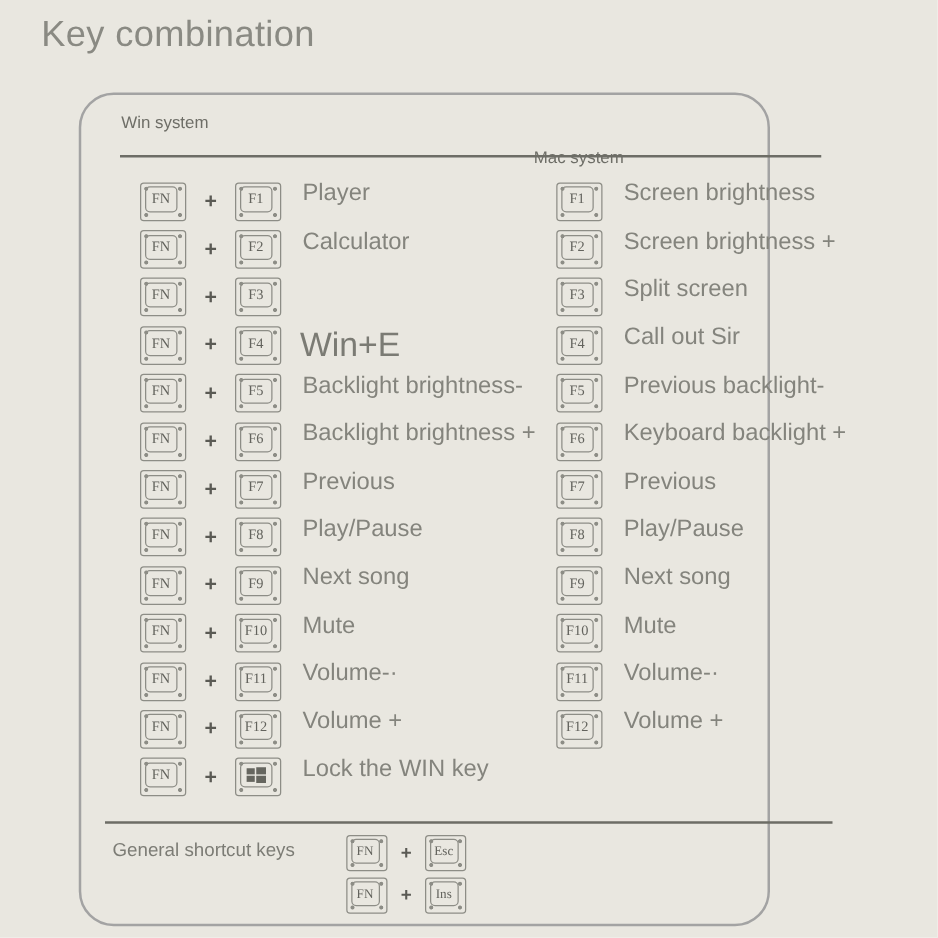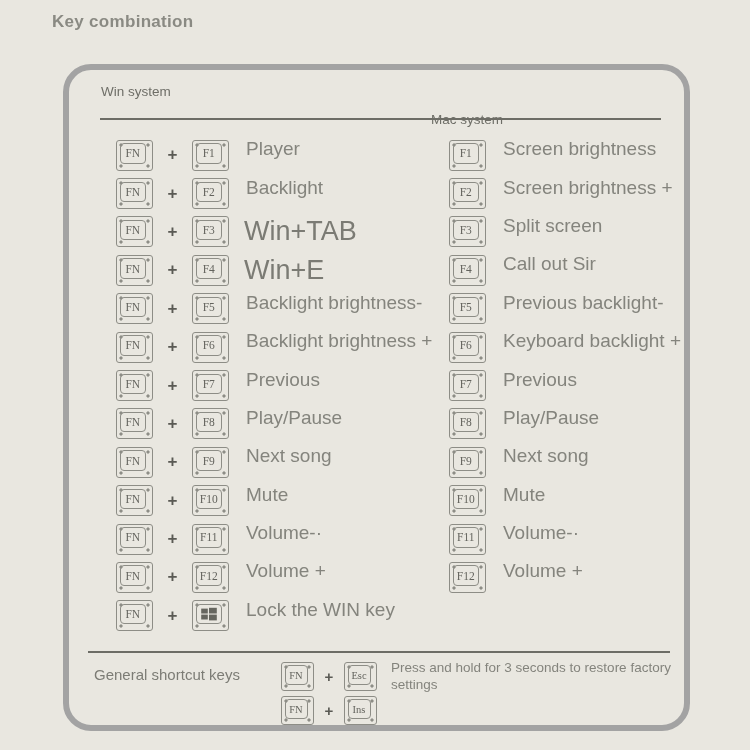--- a/index.html
+++ b/index.html
@@ -1,20 +1,20 @@
 <!DOCTYPE html>
 <html><head>
 <meta charset="utf-8">
 <style>
   html,body{margin:0;padding:0;}
   .page{position:relative;width:750px;height:750px;background:#e9e7e0;overflow:hidden;
         font-family:"Liberation Sans",sans-serif;}
-  .title{position:absolute;left:52px;top:12px;font-size:17px;letter-spacing:.3px;color:#8a8a83;font-weight:bold;}
-  .panel{position:absolute;left:63px;top:64px;width:627px;height:667px;
-         border:6px solid #a3a3a3;border-radius:28px;box-sizing:border-box;}
+  .title{position:absolute;left:33px;top:12px;font-size:29px;letter-spacing:.3px;color:#8a8a83;}
+  .panel{position:absolute;left:63px;top:74px;width:553px;height:667px;
+         border:2px solid #a3a3a3;border-radius:28px;box-sizing:border-box;}
   .hdr{position:absolute;top:14px;font-size:13.5px;color:#6e6e67;}
   .hdr-win{left:32px;}
   .hdr-mac{left:362px;margin-top:28px;}
   .rule-top{position:absolute;left:31px;top:48px;width:561px;height:2px;background:#6d6d66;}
   .col{position:absolute;top:66px;display:flex;flex-direction:column;}
   .col-win{left:47px;}
   .col-mac{left:380px;}
   .krow{height:38.4px;display:flex;align-items:center;}
   .keycap{position:relative;width:37px;height:31px;flex:none;box-sizing:border-box;
     border:1.6px solid #8d8d86;border-radius:3px;
@@ -64,31 +64,30 @@
         <span class="klabel">Player</span>
       </div>
       <div class="krow">
         <span class="keycap">
             <span class="kinner">FN</span>
           </span>
         <span class="plus">+</span>
         <span class="keycap">
             <span class="kinner">F2</span>
           </span>
-        <span class="klabel">Backlight</span>
+        <span class="klabel">Calculator</span>
       </div>
       <div class="krow">
         <span class="keycap">
             <span class="kinner">FN</span>
           </span>
         <span class="plus">+</span>
         <span class="keycap">
             <span class="kinner">F3</span>
           </span>
-        <span class="klabel big">Win+TAB</span>
       </div>
       <div class="krow">
         <span class="keycap">
             <span class="kinner">FN</span>
           </span>
         <span class="plus">+</span>
         <span class="keycap">
             <span class="kinner">F4</span>
           </span>
         <span class="klabel big">Win+E</span>
@@ -272,21 +271,20 @@
 
     <div class="footer-rows">
       <div class="frow">
         <span class="keycap">
             <span class="kinner">FN</span>
           </span>
         <span class="plus">+</span>
         <span class="keycap">
             <span class="kinner">Esc</span>
           </span>
-        <span class="klabel flabel">Press and hold for 3 seconds to restore factory settings</span>
       </div>
       <div class="frow">
         <span class="keycap">
             <span class="kinner">FN</span>
           </span>
         <span class="plus">+</span>
         <span class="keycap">
             <span class="kinner">Ins</span>
           </span>
       </div>

